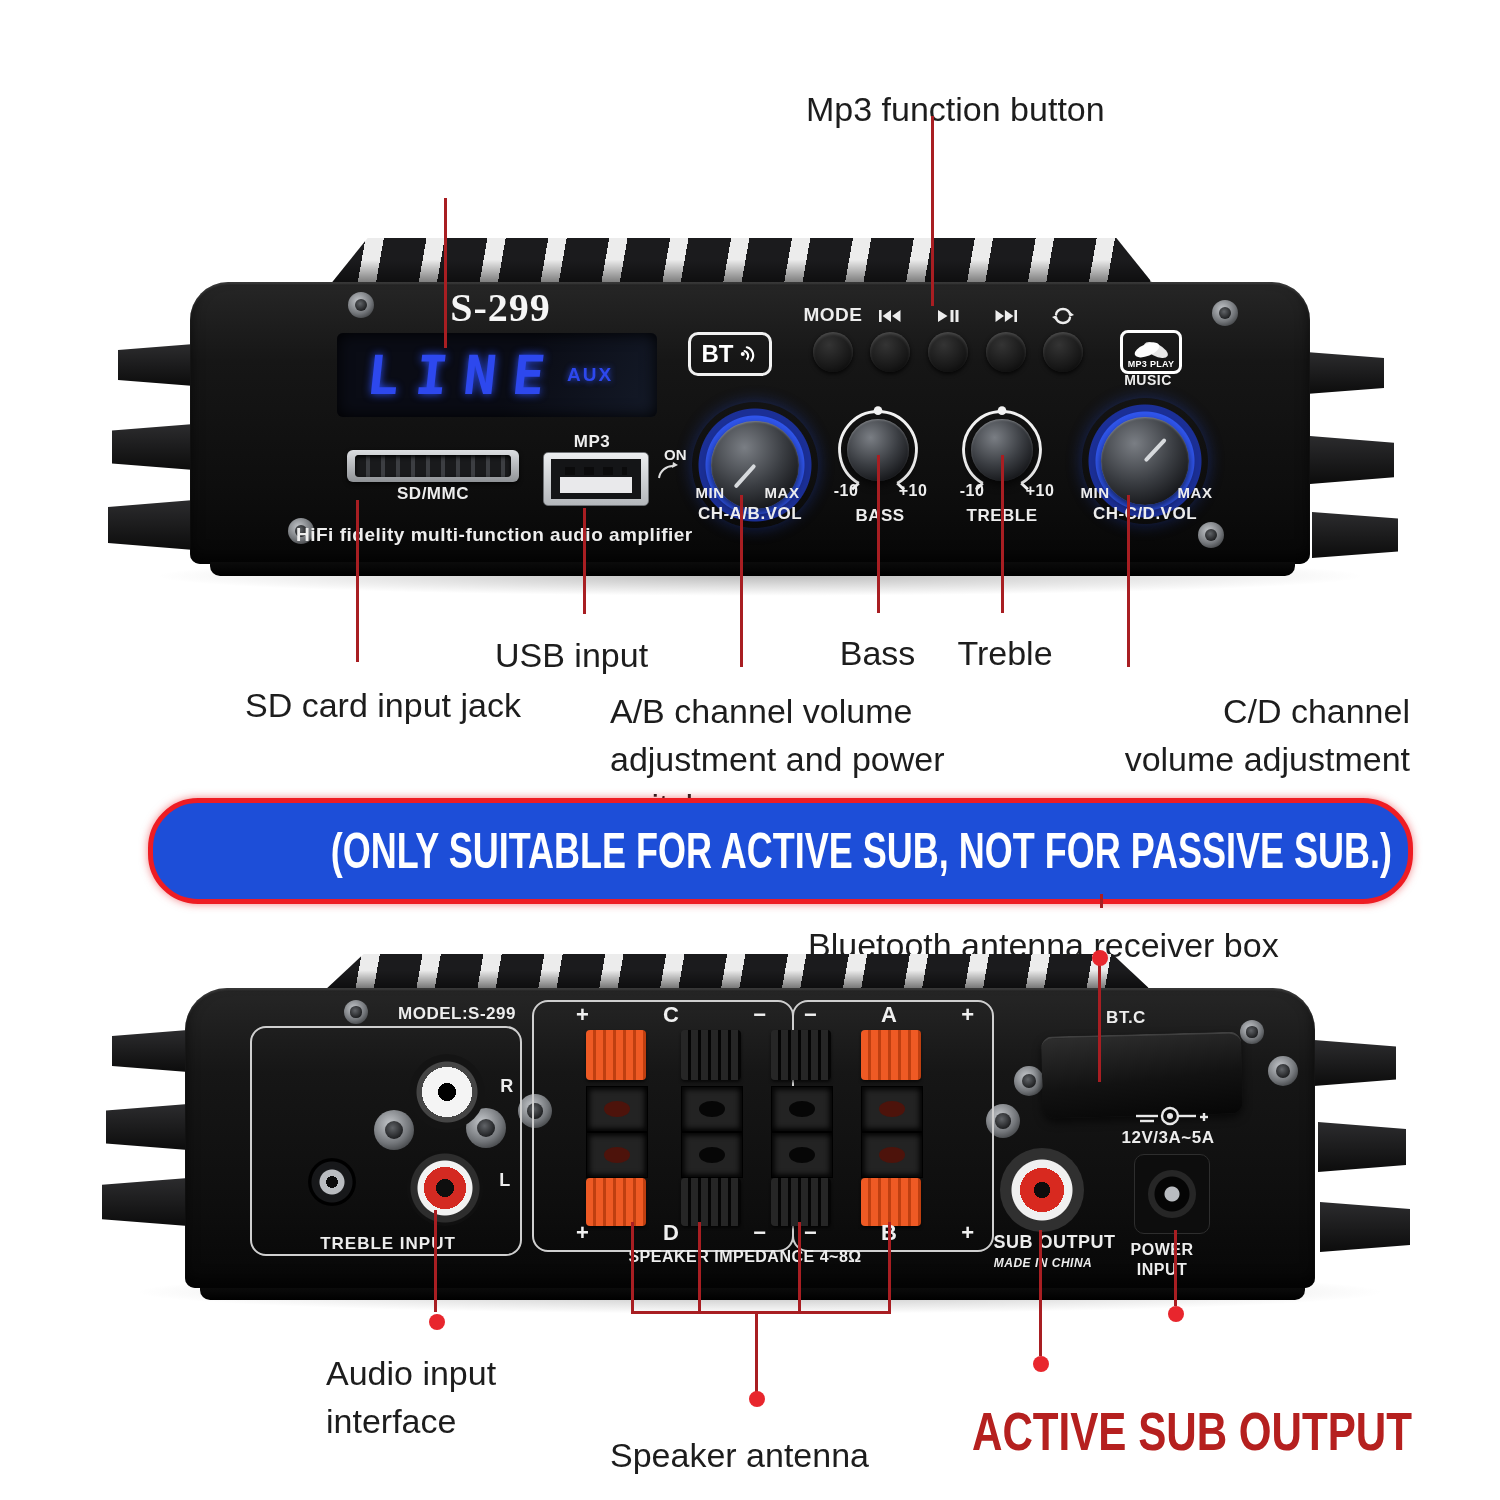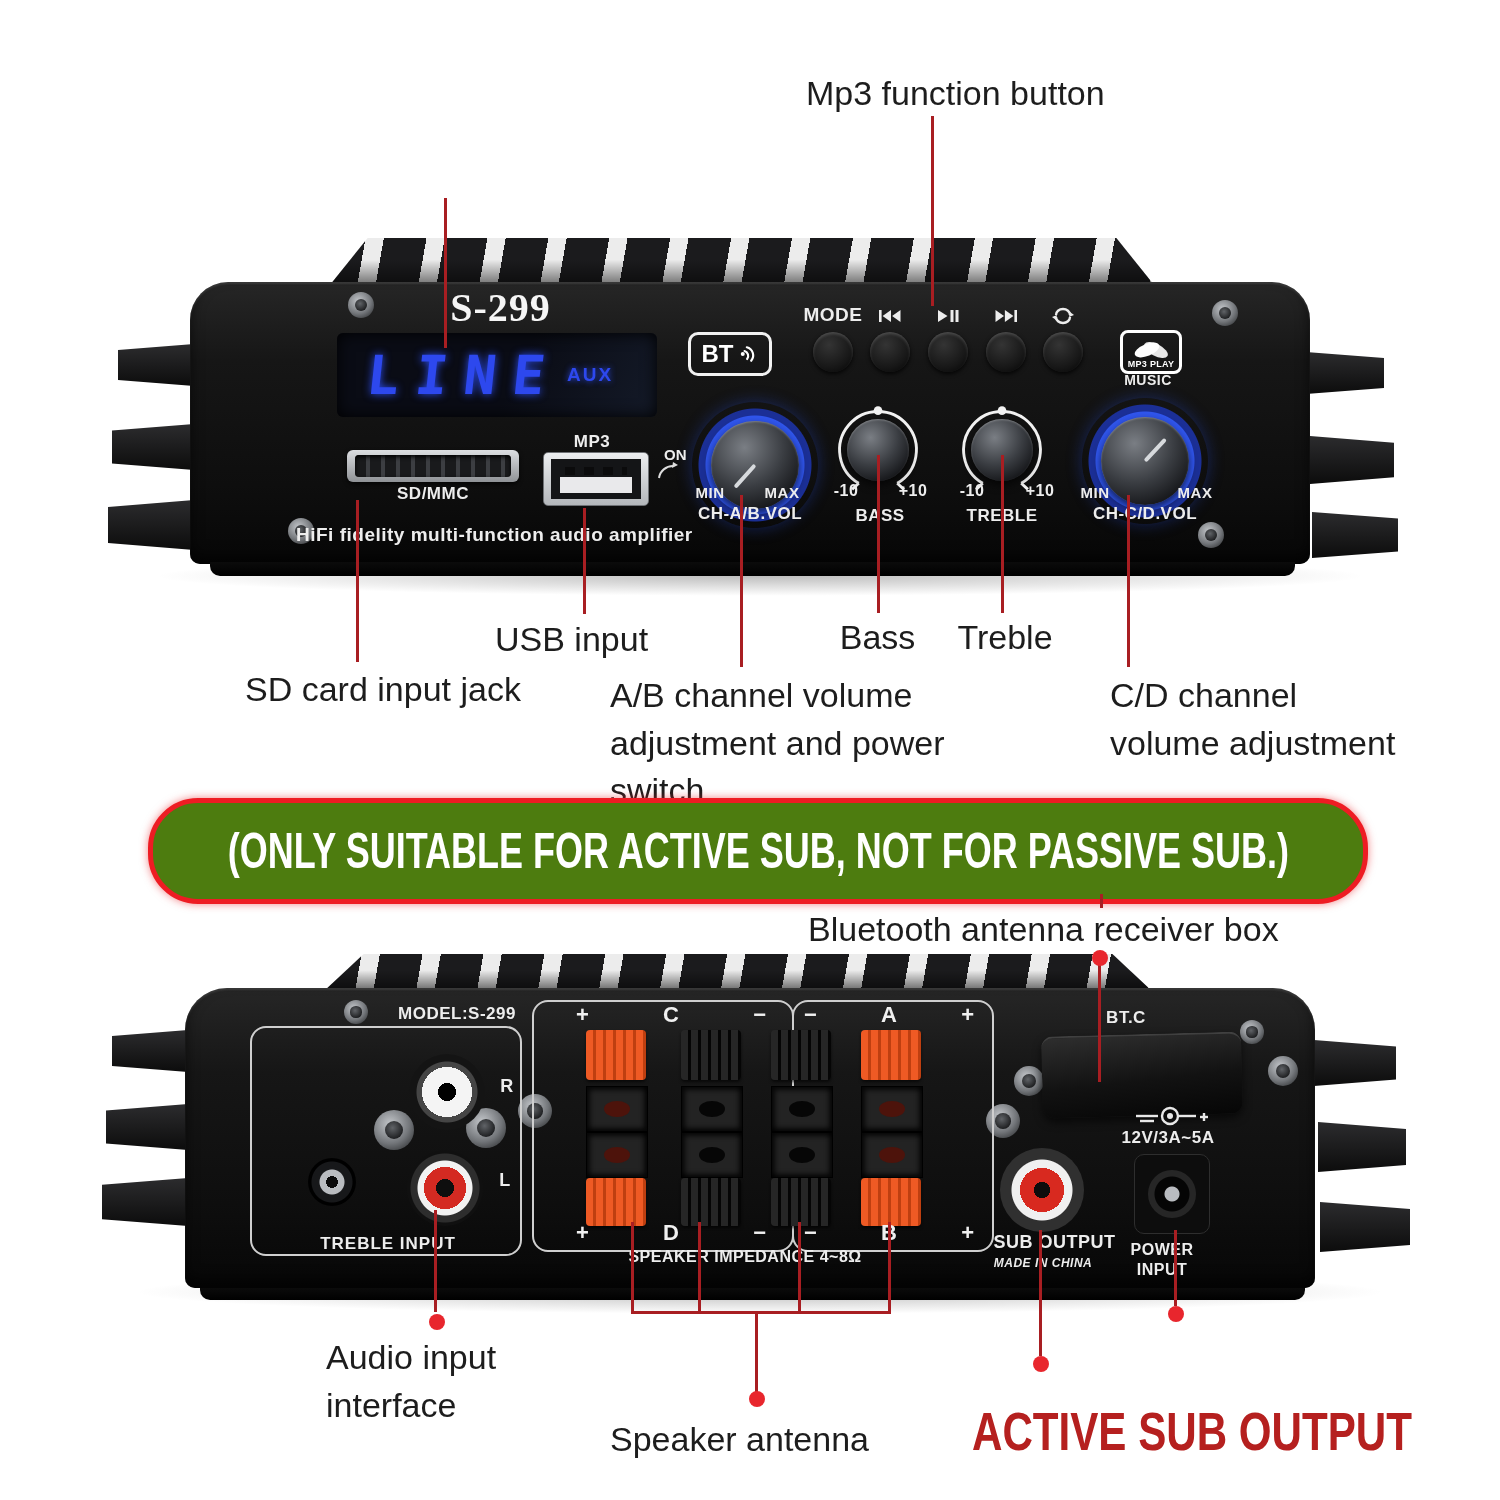--- a/index.html
+++ b/index.html
@@ -1,19 +1,19 @@
 <!DOCTYPE html>
 <html><head>
 <meta charset="utf-8">
 <style>
   html,body{margin:0;padding:0;background:#fff;}
   .canvas{position:relative;width:1500px;height:1500px;background:#ffffff;overflow:hidden;
           font-family:"Liberation Sans",sans-serif;}
   
-  .lbl{position:absolute;color:#1d1d1d;font-size:34px;line-height:1.40;}
+  .lbl{position:absolute;color:#1d1d1d;font-size:34px;line-height:1.40;margin-top:16px;}
   .vl{position:absolute;width:3px;background:#a81e22;z-index:30;}
   .hl{position:absolute;height:3px;background:#a81e22;z-index:30;}
   .dot{position:absolute;width:16px;height:16px;border-radius:50%;background:#e8262d;z-index:31;}
   
   .faceplate{position:absolute;background:linear-gradient(180deg,#262626,#161616 28%,#0e0e0e 72%,#070707);
              border-radius:38px 38px 10px 10px;
              box-shadow:inset 0 2px 2px rgba(255,255,255,.10), inset 0 -8px 14px rgba(0,0,0,.65);}
   .topfins{position:absolute;
            background:linear-gradient(rgba(255,255,255,0) 45%, rgba(0,0,0,.55)),
                       repeating-linear-gradient(100deg,#1b1b1d 0 42px,#ececec 42px 60px);
@@ -82,22 +82,22 @@
   .recess.redhole::after{background:#4d130b;}
   .termlbl{position:absolute;display:flex;justify-content:space-between;color:#f0f0f0;
         font-weight:bold;font-size:22px;}
   .btcbox{position:absolute;background:linear-gradient(175deg,#2e2e2e,#121212 55%,#060606);
         border-radius:12px;border-top:2px solid #404040;transform:rotate(-1.5deg);
         box-shadow:0 4px 8px rgba(0,0,0,.6);}
   .dcjack{position:absolute;background:#0d0d0d;border:1px solid #2e2e2e;border-radius:10px;}
   .dcjack::after{content:"";position:absolute;left:50%;top:50%;width:48px;height:48px;margin:-24px 0 0 -24px;
         border-radius:50%;background:radial-gradient(circle,#b9bcc0 0 7px,#050505 8px 17px,#262626 18px 24px);}
   
-  .banner{position:absolute;background:#4d7c0f;border:5px solid #ee1c23;border-radius:50px;
-          display:flex;align-items:center;justify-content:center;box-shadow:0 0 8px rgba(230,30,35,.55);}
+  .banner{position:absolute;background:#1d4ed8;border:5px solid #ee1c23;border-radius:50px;
+          display:flex;align-items:center;justify-content:flex-start;box-shadow:0 0 8px rgba(230,30,35,.55);padding-left:45px;}
   .banner span{color:#fff;font-weight:800;font-size:45px;letter-spacing:0;white-space:nowrap;
           transform:scale(.80,1.12);}
   .bigred{position:absolute;color:#b5201f;font-weight:800;font-size:54px;letter-spacing:0;
           transform:scaleX(.78);transform-origin:0 0;white-space:nowrap;}
   .pre{white-space:pre-line;}
 </style>
 </head>
 <body>
 
 <div class="canvas">
@@ -249,21 +249,21 @@
   <div class="vl" style="left:740px;top:495px;height:172px;"></div>
   <div class="vl" style="left:877px;top:455px;height:158px;"></div>
   <div class="vl" style="left:1001px;top:455px;height:158px;"></div>
   <div class="vl" style="left:1127px;top:495px;height:172px;"></div>
 
   <div class="lbl" style="left:495px;top:616px;">USB input</div>
   <div class="lbl" style="left:830px;top:614px;width:95px;text-align:center;">Bass</div>
   <div class="lbl" style="left:950px;top:614px;width:110px;text-align:center;">Treble</div>
   <div class="lbl" style="left:245px;top:666px;">SD card input jack</div>
   <div class="lbl" style="left:610px;top:672px;width:335px;">A/B channel volume adjustment and power switch</div>
-  <div class="lbl" style="left:1110px;top:672px;width:300px;">C/D channel volume adjustment</div>
+  <div class="lbl" style="left:1110px;top:672px;width:300px;text-align:right;">C/D channel volume adjustment</div>
 
   <div class="banner" style="left:148px;top:798px;width:1210px;height:96px;">
     <span>(ONLY SUITABLE FOR ACTIVE SUB, NOT FOR PASSIVE SUB.)</span>
   </div>
   <div class="vl" style="left:1100px;top:894px;height:14px;"></div>
   <div class="lbl" style="left:808px;top:906px;">Bluetooth antenna receiver box</div>
   <div class="dot" style="left:1092px;top:950px;"></div>
   <div class="vl" style="left:1098px;top:962px;height:120px;"></div>
 
   <div class="shadow" style="left:130px;top:1270px;width:1260px;height:44px;"></div>

